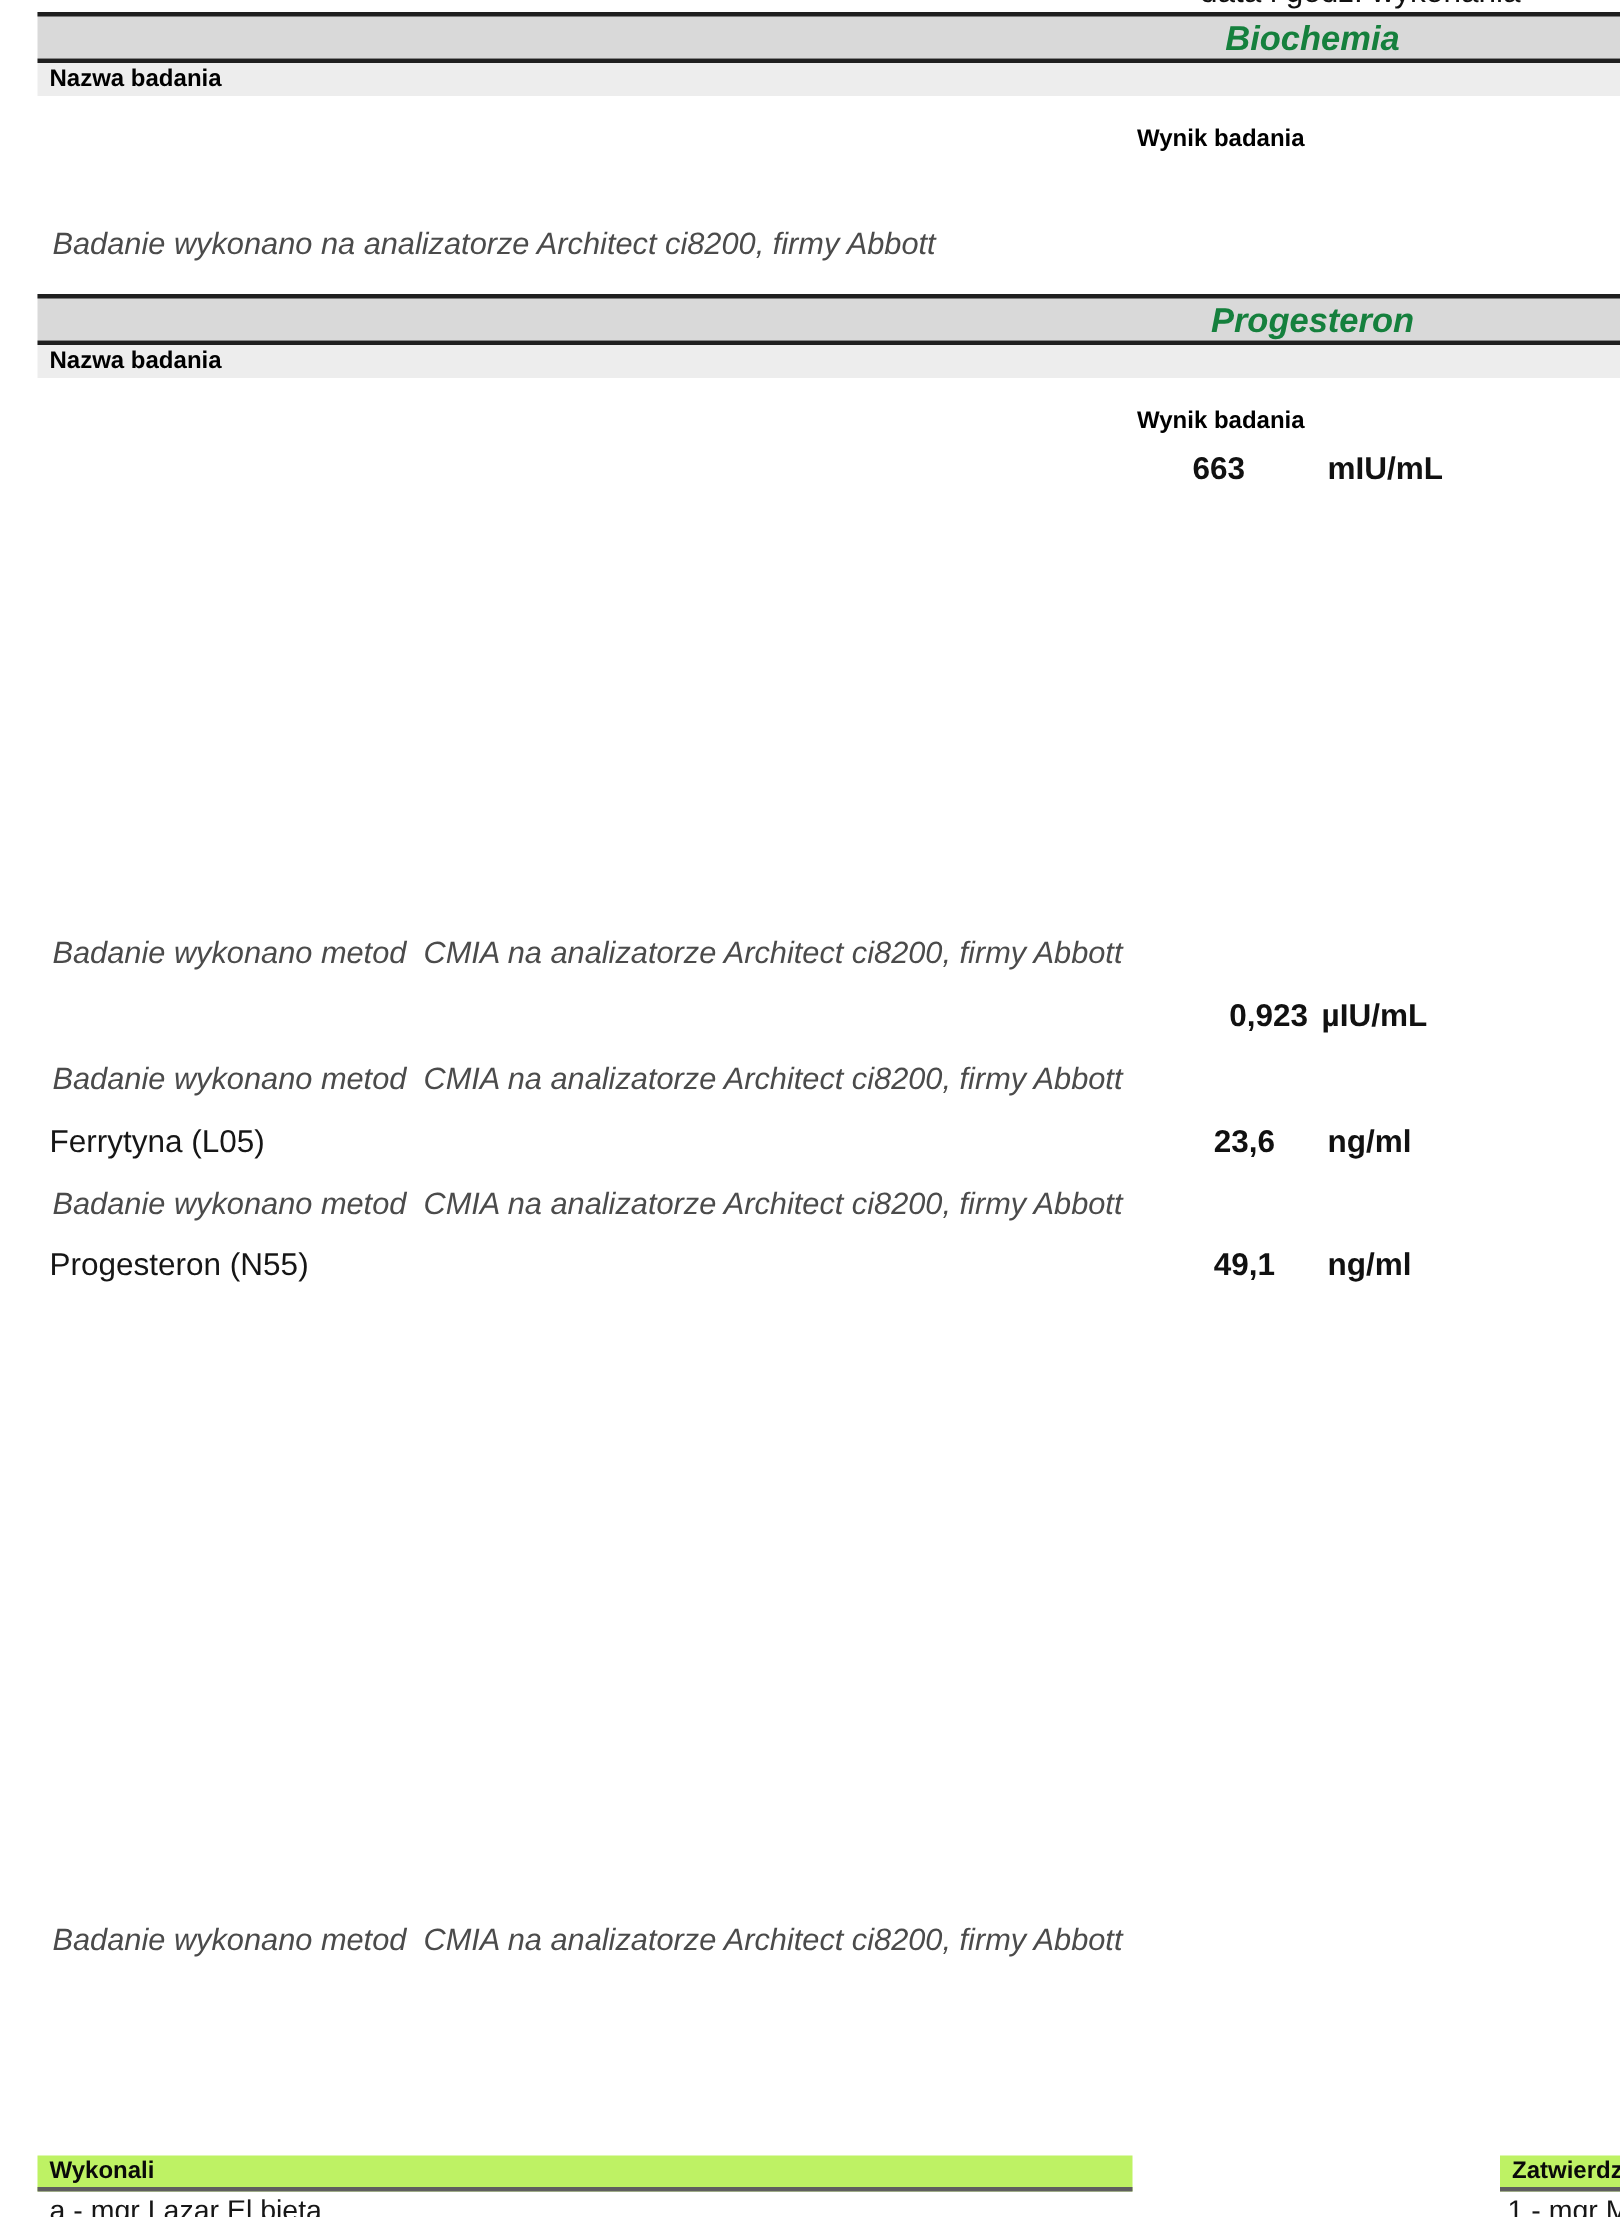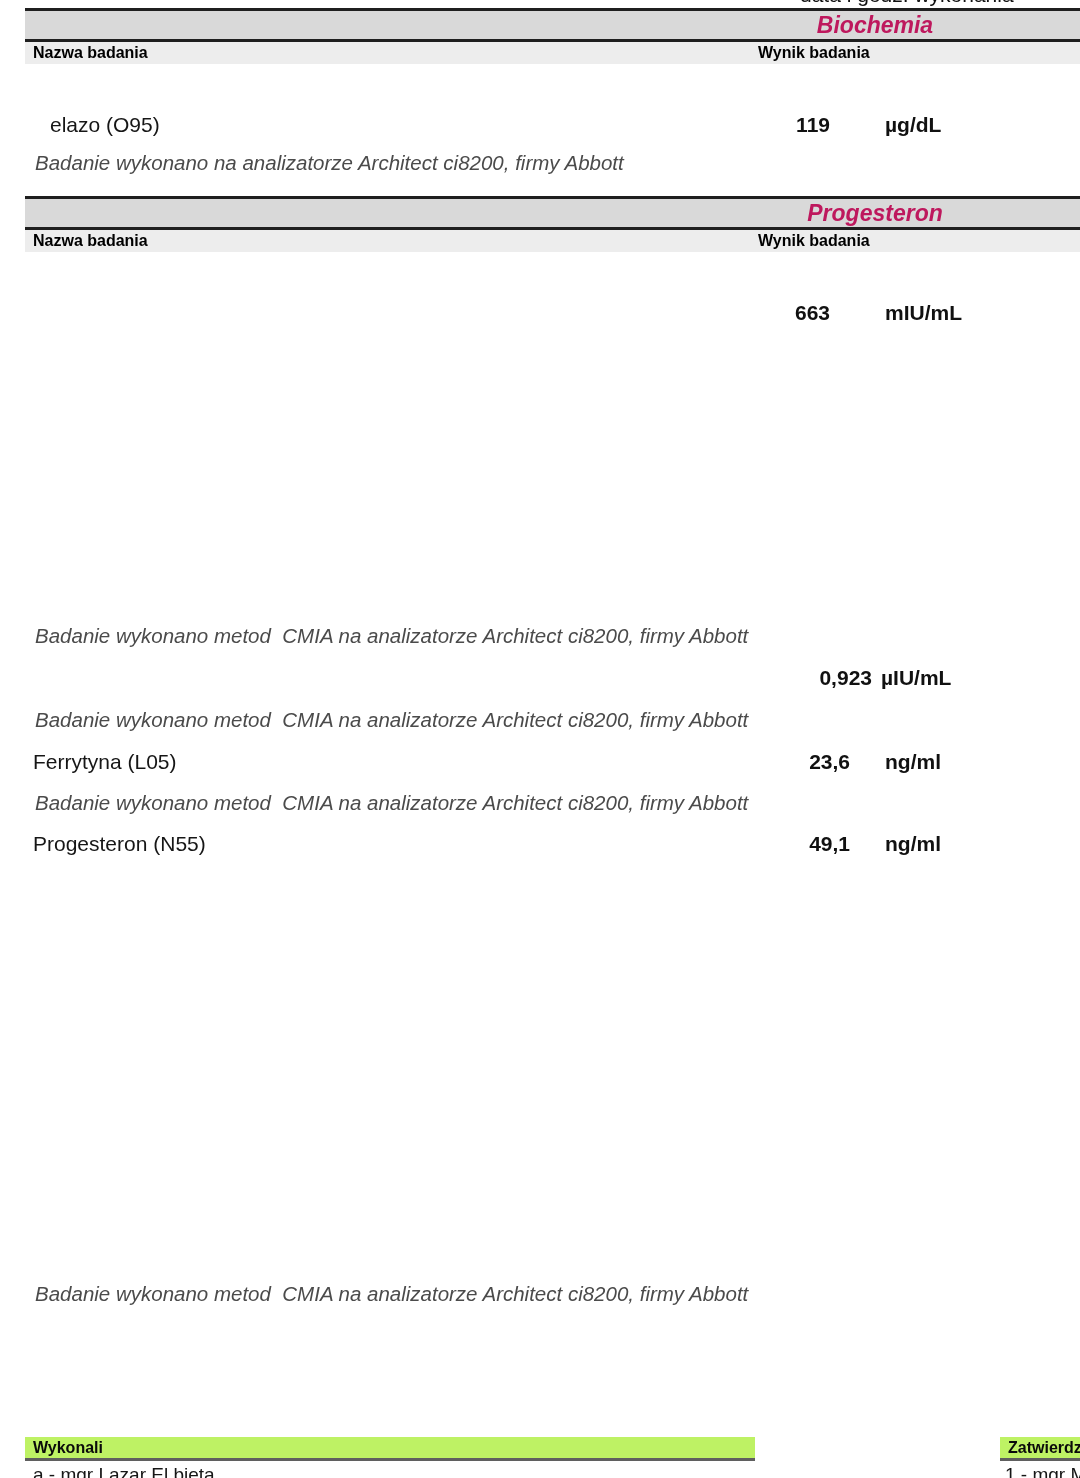--- a/index.html
+++ b/index.html
@@ -19,36 +19,36 @@
 
   
   .bar-section{
     left:25px;right:0;height:28px;
     background:#d9d9d9;
     border-top:3px solid #1f1f1f;
   }
   .sec-title{
     position:absolute;left:850px;transform:translateX(-50%);
     top:0;line-height:28px;
-    font-weight:bold;font-style:italic;font-size:23px;color:#be185d;
+    font-weight:bold;font-style:italic;font-size:23px;color:#15803d;
     white-space:pre;
   }
 
   
   .bar-cols{
     left:25px;right:0;height:22px;
     background:#ededed;
     border-top:3px solid #1f1f1f;
   }
   .col-label{
     position:absolute;top:0;line-height:22px;
     font-weight:bold;font-size:16px;color:#000000;white-space:pre;
   }
   .col-name{left:8px;}
-  .col-result{left:733px;}
+  .col-result{left:733px;margin-top:40px;}
 
   
   .material{
     left:264px;right:0;height:26px;line-height:26px;
     font-size:21px;white-space:pre;overflow:hidden;
   }
 
   
   .row{left:0;right:0;height:27px;}
   .row-name{position:absolute;top:0;line-height:27px;font-size:21px;white-space:pre;color:#161616;}
@@ -88,25 +88,20 @@
 
   <div class="abs bar-cols" style="top:39px">
     <span class="col-label col-name">Nazwa badania</span>
     <span class="col-label col-result">Wynik badania</span>
   </div>
 
   <div class="abs material" style="top:76px">
     
   </div>
 
-  <div class="abs row" style="top:111px">
-    <span class="row-name" style="left:50px">elazo (O95)</span>
-    <span class="row-val" style="left:700px;width:130px">119</span>
-    <span class="row-unit" style="left:885px">µg/dL</span>
-  </div>
 
   <div class="abs note" style="top:150px">Badanie wykonano na analizatorze Architect ci8200, firmy Abbott</div>
 
   <div class="abs bar-section" style="top:196px">
     <span class="sec-title">Progesteron</span>
   </div>
 
   <div class="abs bar-cols" style="top:227px">
     <span class="col-label col-name">Nazwa badania</span>
     <span class="col-label col-result">Wynik badania</span>

